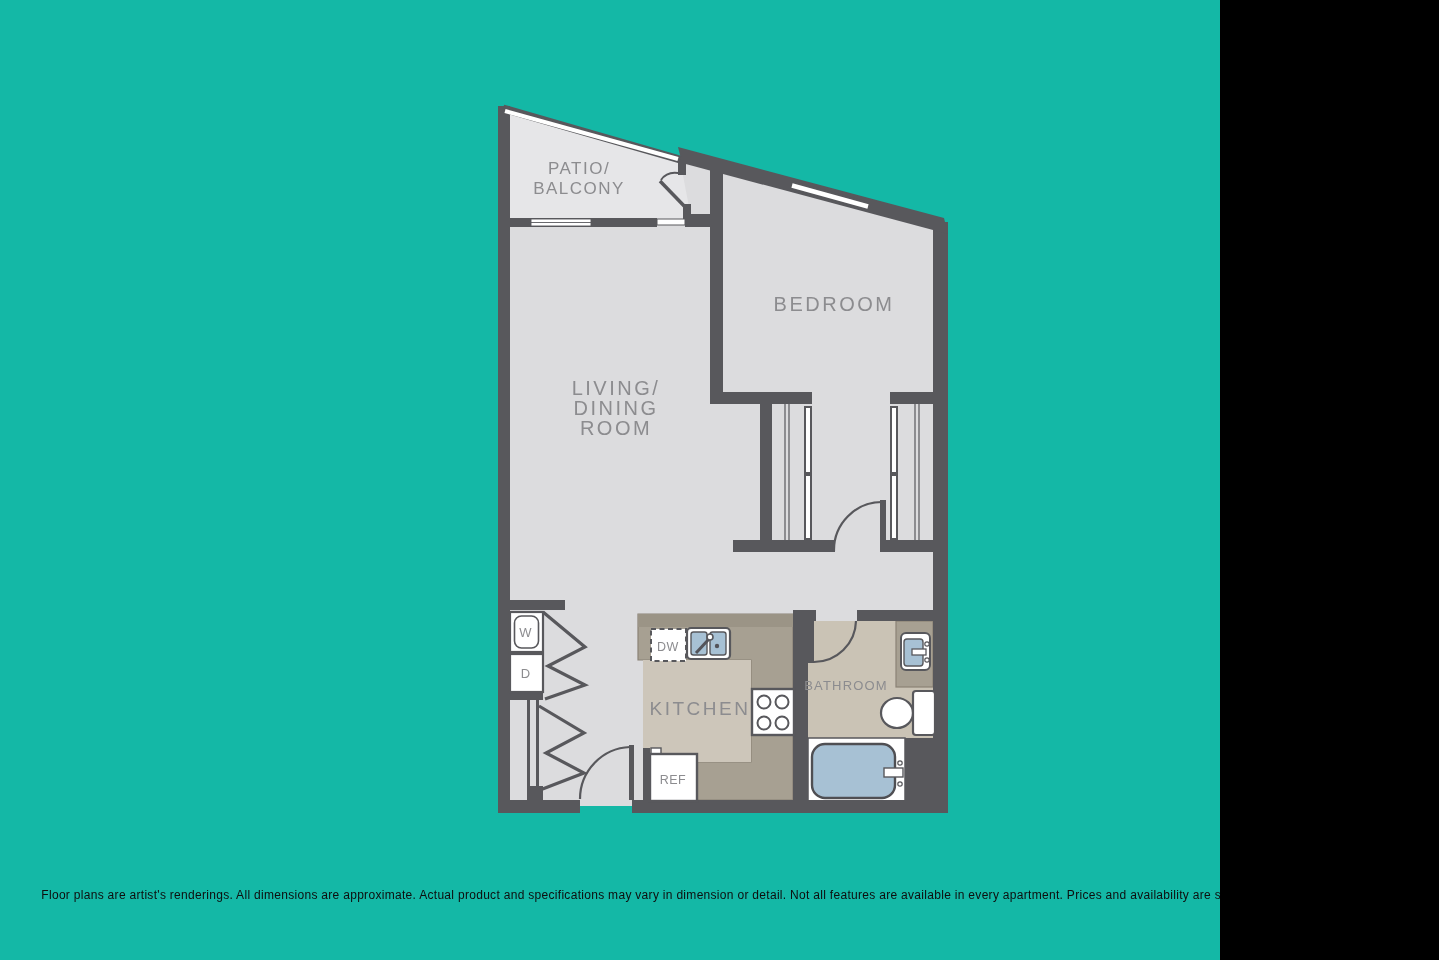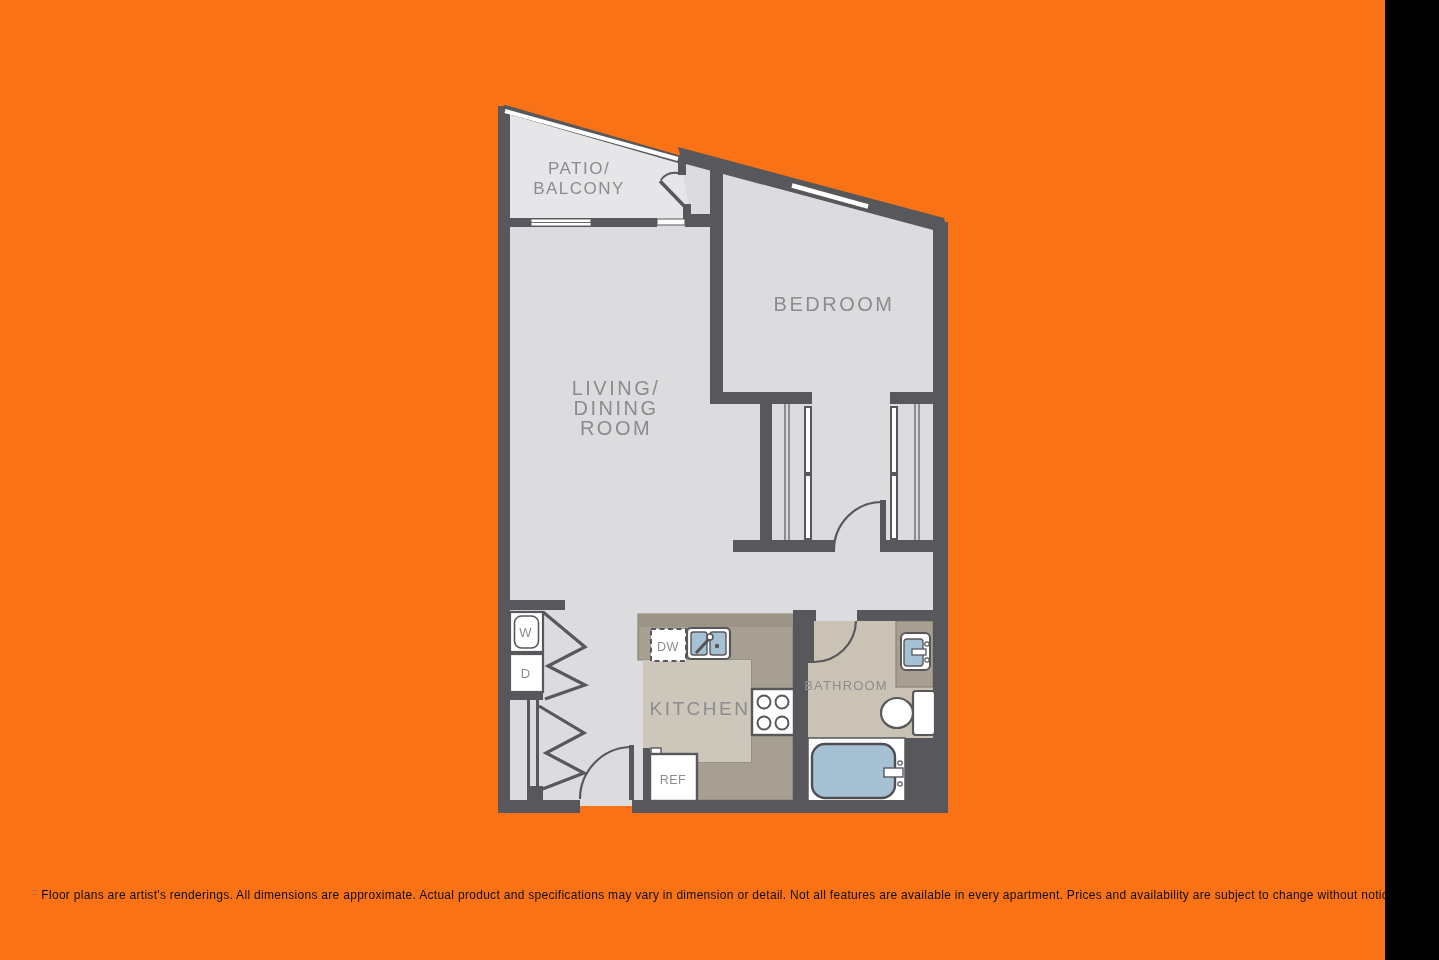--- a/index.html
+++ b/index.html
@@ -1,16 +1,16 @@
 <!DOCTYPE html>
 <html><head>
 <meta charset="utf-8">
 <style>
   html,body{margin:0;padding:0;background:#000;}
-  #stage{position:relative;width:1385px;height:960px;background:#f97316;overflow:hidden;
+  #stage{position:relative;width:1220px;height:960px;background:#14b8a6;overflow:hidden;
          font-family:"Liberation Sans", sans-serif;}
   #plan{position:absolute;left:0;top:0;}
   text{font-family:"Liberation Sans", sans-serif;fill:#8c8c8f;}
   .lbl-lg{font-size:20px;letter-spacing:2.5px;}
   .lbl-md{font-size:17px;letter-spacing:1.5px;}
   .lbl-sm{font-size:13px;letter-spacing:1.2px;}
   .lbl-xs{font-size:12.5px;letter-spacing:0.5px;}
   .disclaimer{font-size:12px;letter-spacing:0.3px;fill:#0e0e0e;}
 </style>
 </head>

